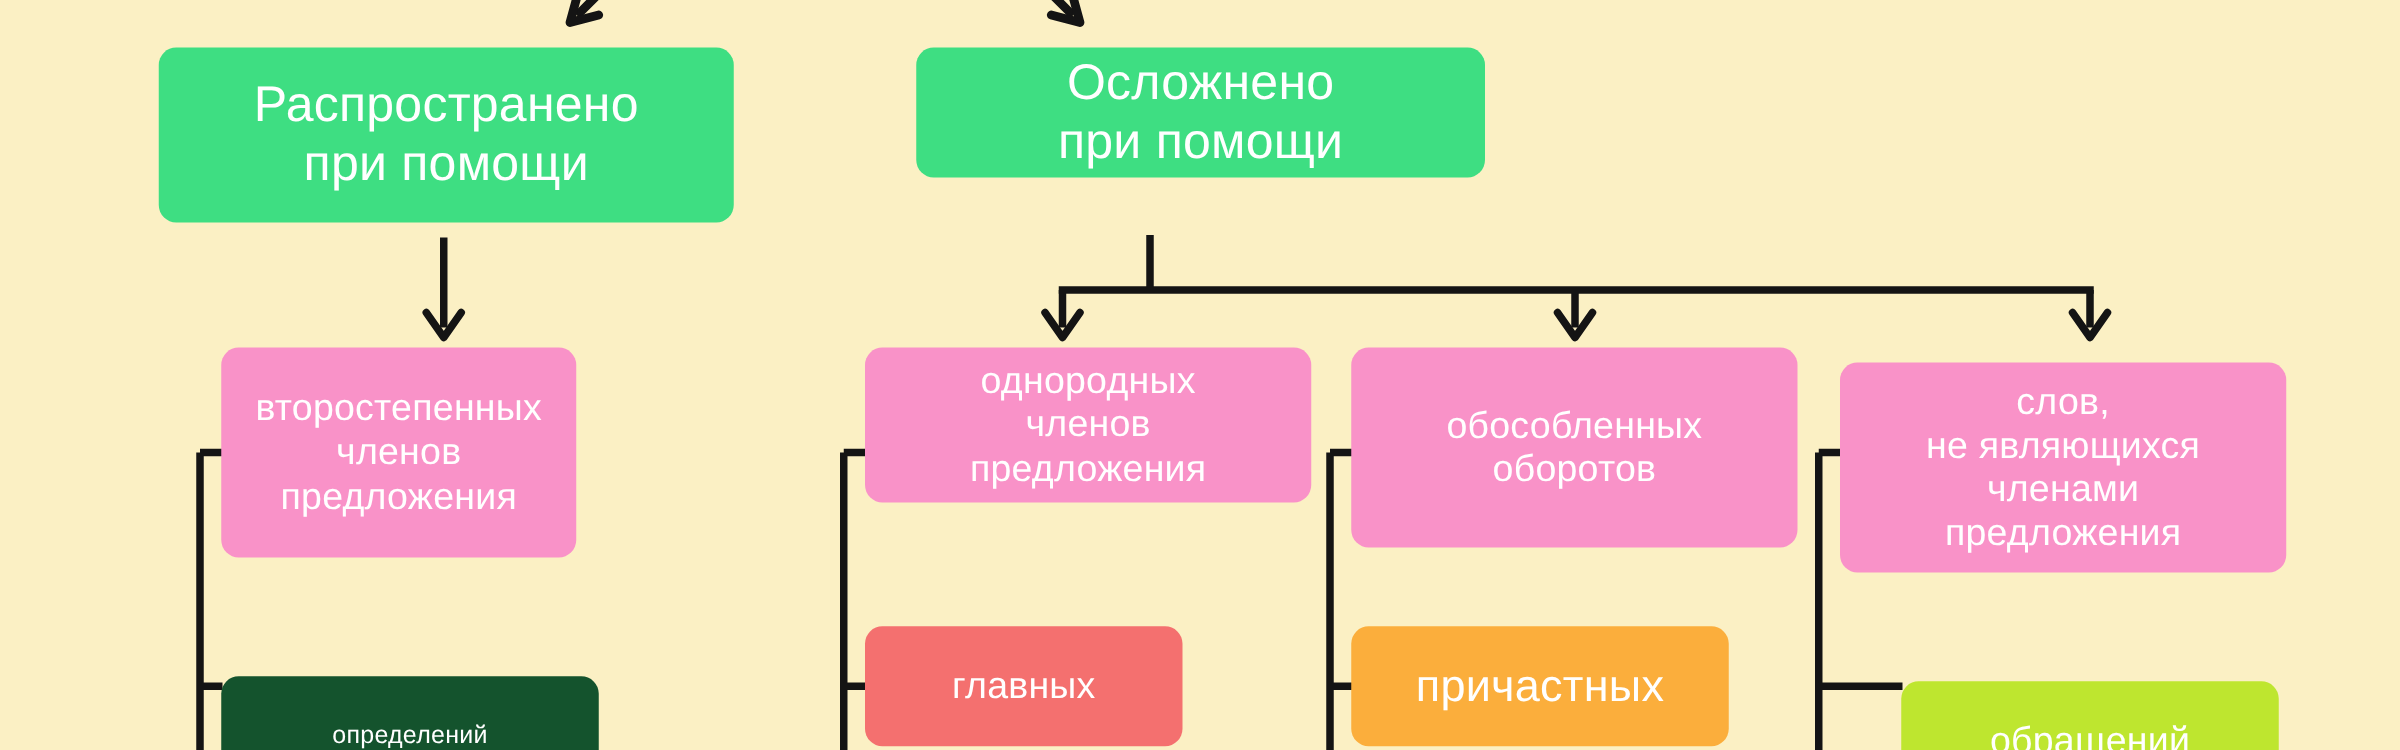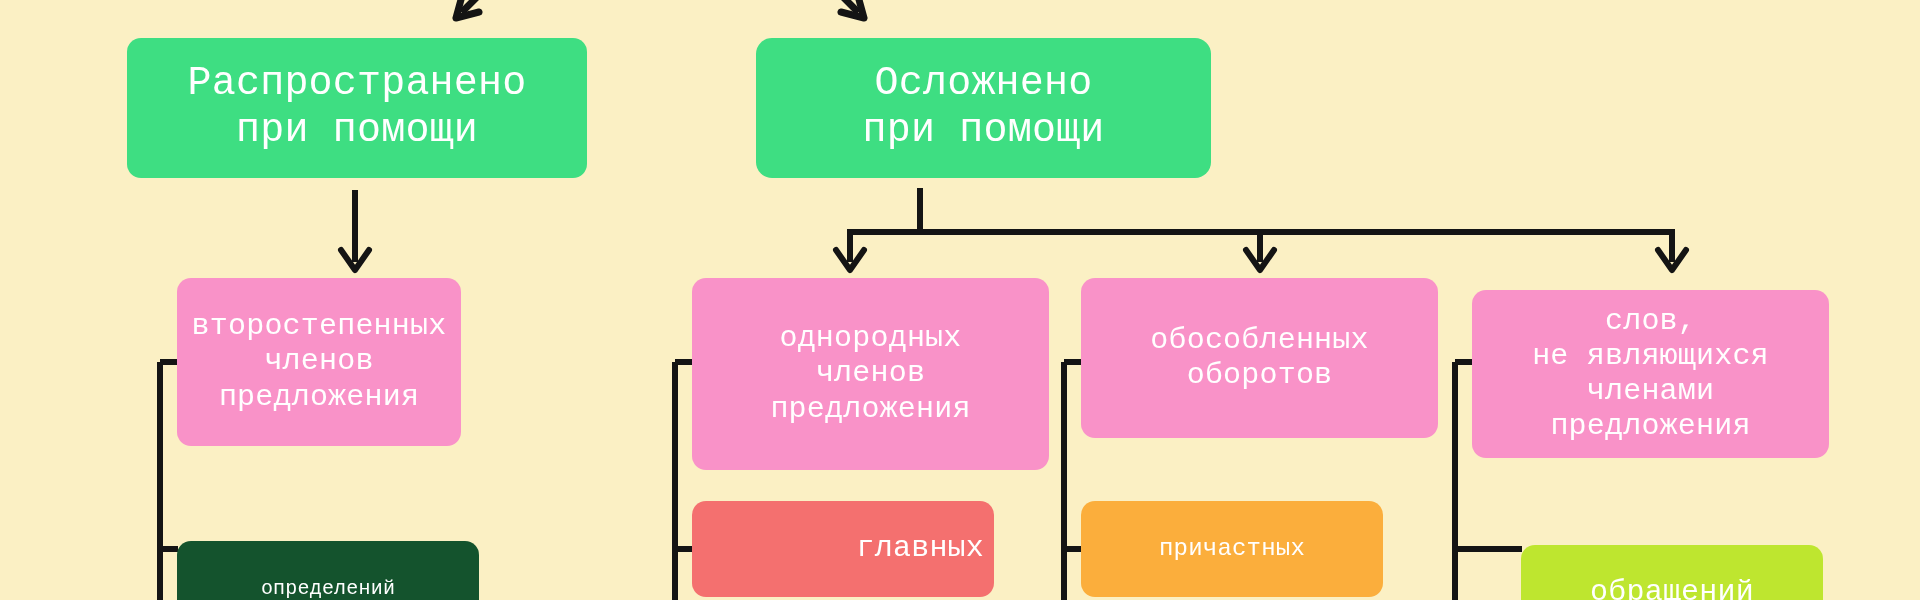--- a/index.html
+++ b/index.html
@@ -11,21 +11,20 @@
     height: 600px;
     background: #FBF0C4;
     font-family: "Liberation Sans", sans-serif;
     overflow: hidden;
   }
   #diagram-root {
     position: relative;
     width: 1920px;
     height: 600px;
     background: #FBF0C4;
-    font-family: Liberation Mono, monospace;
   }
   .svg-layer {
     position: absolute;
     left: 0;
     top: 0;
     width: 1920px;
     height: 600px;
     pointer-events: none;
   }
   .node {
@@ -54,21 +53,21 @@
     background: #14532d;
     font-size: 20px;
     margin-top: 40px;
   }
   .node-red {
     background: #F4706F;
     font-size: 30px;
   }
   .node-orange {
     background: #FBAE3C;
-    font-size: 24px;
+    font-size: 36px;
   }
   .node-lime {
     background: #BEE62F;
     font-size: 30px;
     margin-top: 44px;
   }
   .node-label {
     display: block;
     white-space: pre-line;
   }
@@ -131,32 +130,32 @@
       <line x1="1455" y1="362" x2="1455" y2="600" stroke="#141414" stroke-width="6"></line>
       <line x1="1455" y1="549" x2="1522" y2="549" stroke="#141414" stroke-width="6"></line>
     </g>
   </svg>
 
   <div class="node node-green" style="left:127px; top:38px; width:460px; height:140px;">
     <span class="node-label">Распространено
 при помощи</span>
   </div>
 
-  <div class="node node-green" style="left:756px; top:38px; width:455px; height:140px;border-radius:16px;">
+  <div class="node node-green" style="left:733px; top:38px; width:455px; height:104px;">
     <span class="node-label">Осложнено
 при помощи</span>
   </div>
 
   <div class="node node-pink" style="left:177px; top:278px; width:284px; height:168px;">
     <span class="node-label">второстепенных
 членов
 предложения</span>
   </div>
 
-  <div class="node node-pink" style="left:692px; top:278px; width:357px; height:192px;">
+  <div class="node node-pink" style="left:692px; top:278px; width:357px; height:124px;">
     <span class="node-label">однородных
 членов
 предложения</span>
   </div>
 
   <div class="node node-pink" style="left:1081px; top:278px; width:357px; height:160px;">
     <span class="node-label">обособленных
 оборотов</span>
   </div>
 
@@ -164,21 +163,21 @@
     <span class="node-label">слов,
 не являющихся
 членами
 предложения</span>
   </div>
 
   <div class="node node-purple" style="left:177px; top:501px; width:302px; height:96px;">
     <span class="node-label">определений</span>
   </div>
 
-  <div class="node node-red" style="left:692px; top:501px; width:302px; height:96px;justify-content:flex-end;">
+  <div class="node node-red" style="left:692px; top:501px; width:254px; height:96px;">
     <span class="node-label">главных</span>
   </div>
 
   <div class="node node-orange" style="left:1081px; top:501px; width:302px; height:96px;">
     <span class="node-label">причастных</span>
   </div>
 
   <div class="node node-lime" style="left:1521px; top:501px; width:302px; height:96px;">
     <span class="node-label">обращений</span>
   </div>

